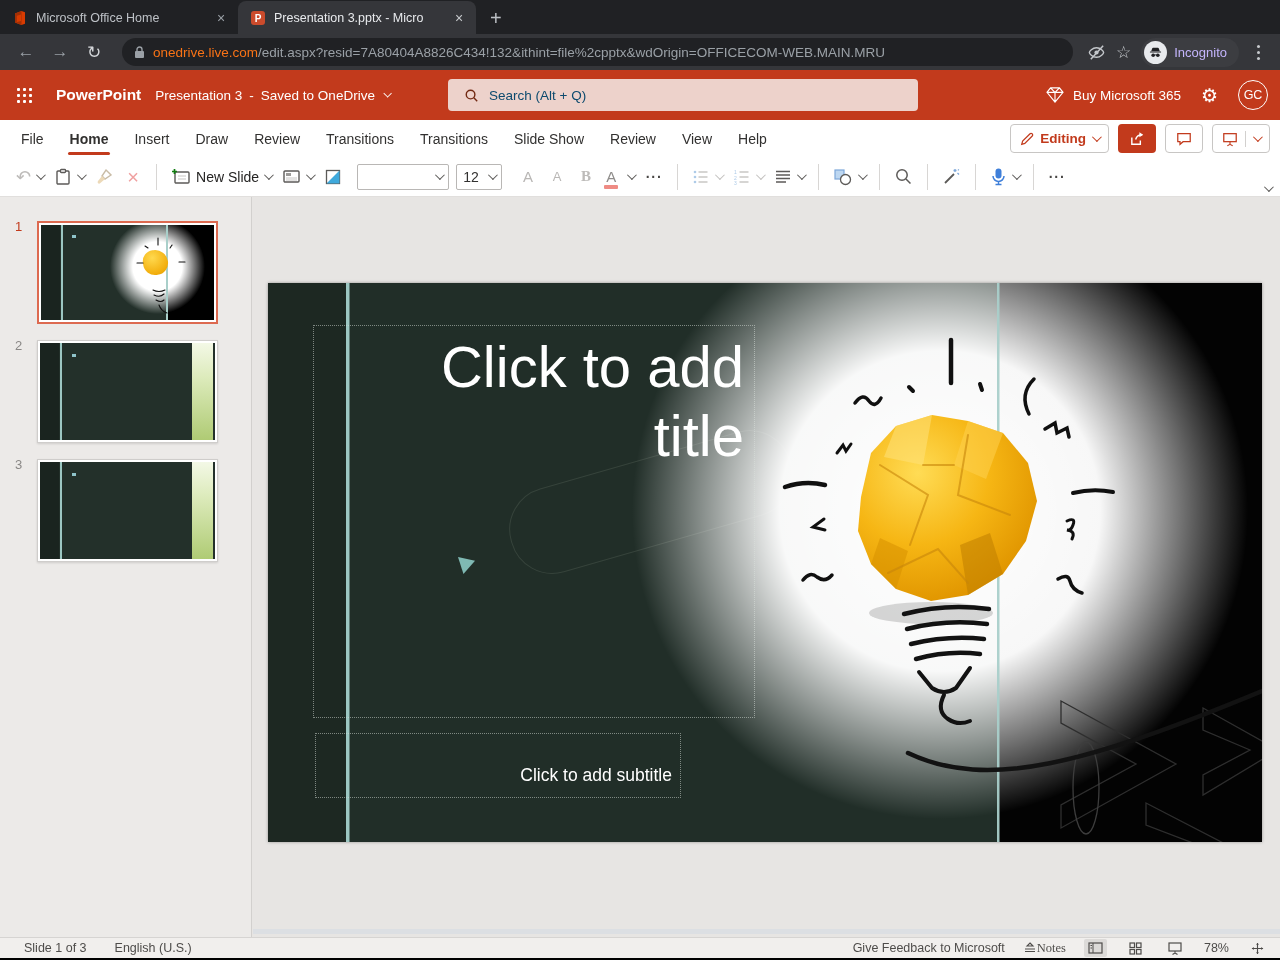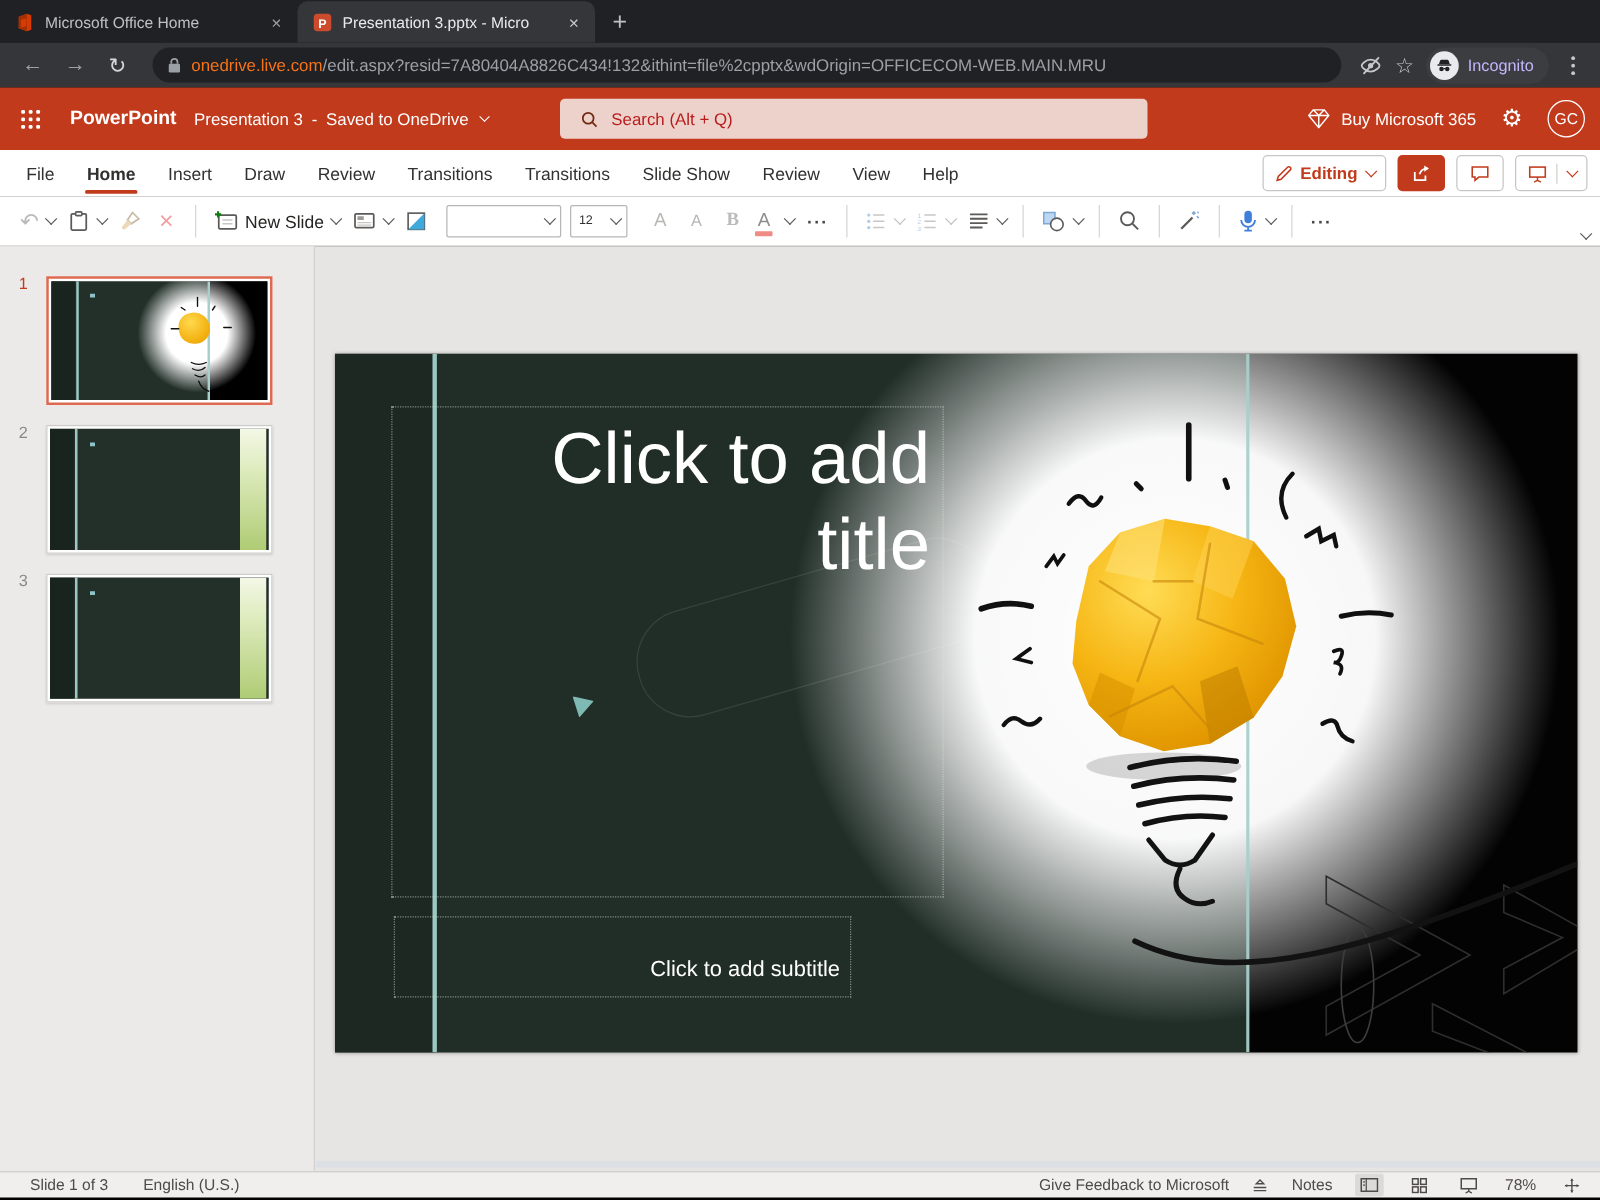--- a/index.html
+++ b/index.html
@@ -30,21 +30,21 @@
   .vdots { width:3px; height:3px; border-radius:50%; background:#c7cacd; box-shadow:0 -6px 0 #c7cacd, 0 6px 0 #c7cacd; margin:0 8px; }
 
   
   .pp-header { position:absolute; left:0; top:70px; width:1280px; height:50px; background:#C23A1C; display:flex; align-items:center; color:#fff; }
   .waffle { width:48px; height:50px; display:flex; align-items:center; justify-content:center; }
   .wdots { width:3px; height:3px; background:#fff; border-radius:1px;
     box-shadow:6px 0 0 #fff,12px 0 0 #fff,0 6px 0 #fff,6px 6px 0 #fff,12px 6px 0 #fff,0 12px 0 #fff,6px 12px 0 #fff,12px 12px 0 #fff;
     margin:-12px 0 0 -12px; }
   .app-name { font-size:15.5px; font-weight:700; margin:0 14px 0 8px; }
   .doc-group { display:flex; align-items:center; gap:7px; font-size:13.5px; }
-  .hdr-search { position:absolute; left:448px; top:9px; width:470px; height:32px; background:#EDD2CB; border-radius:4px; display:flex; align-items:center; padding-left:16px; gap:10px; color:#b91c1c; font-size:13.5px; }
+  .hdr-search { position:absolute; left:448px; top:9px; width:470px; height:32px; background:#EDD2CB; border-radius:4px; display:flex; align-items:center; padding-left:16px; gap:10px; color:#0c4a6e; font-size:13.5px; }
   .hdr-right { position:absolute; right:12px; top:0; height:50px; display:flex; align-items:center; gap:20px; }
   .buy { display:flex; align-items:flex-end; gap:9px; font-size:13.5px; }
   .gear { font-size:19px; }
   .avatar { width:30px; height:30px; border-radius:50%; border:1.6px solid #fff; display:flex; align-items:center; justify-content:center; font-size:12.5px; }
 
   
   .menubar { position:absolute; left:0; top:120px; width:1280px; height:37px; background:#fff; display:flex; align-items:center; padding-left:8px; font-size:14px; color:#323130; }
   .menu-item { padding:0 13px; height:37px; display:flex; align-items:center; position:relative; }
   .menu-item.active { font-weight:700; }
   .menu-underline { position:absolute; left:11px; right:11px; bottom:2px; height:3px; background:#C23A1C; border-radius:2px; }
@@ -57,21 +57,21 @@
   .chev.gray { border-color:#5c5a58; }
   .chev.dim { border-color:#c3c1bf; }
   .mini-sep { width:1px; height:16px; background:#d2d0ce; }
 
   
   .toolbar { position:absolute; left:0; top:157px; width:1280px; height:40px; background:#fff; border-bottom:1px solid #e1dfdd; display:flex; align-items:center; padding:0 12px; gap:3px; }
   .tbtn { height:30px; min-width:26px; border-radius:2px; display:flex; align-items:center; justify-content:center; gap:5px; padding:0 4px; color:#484644; }
   .tb-sep { width:1px; height:26px; background:#d8d6d4; margin:0 7px; }
   .glyph { font-size:18px; line-height:1; }
   .disabled { color:#bdbbb9; }
-  .combo { height:26px; border:1px solid #b9b7b5; border-radius:2px; background:#fff; display:flex; align-items:center; justify-content:space-between; padding:0 6px; font-size:10px; color:#323130; }
+  .combo { height:26px; border:1px solid #b9b7b5; border-radius:2px; background:#fff; display:flex; align-items:center; justify-content:space-between; padding:0 6px; font-size:14px; color:#323130; }
   .a-grow { font-size:15px; font-weight:400; color:#b9b7b5; position:relative; }
   .fontcolor { position:relative; font-size:15px; color:#8f8d8b; }
   .fontcolor::after { content:""; position:absolute; left:-2px; right:-2px; bottom:-4px; height:4px; background:#ef8b84; border-radius:1px; }
   .collapse-chev { position:absolute; right:9px; bottom:4px; }
 
   
   .main { position:absolute; left:0; top:197px; width:1280px; height:740px; background:#E7E5E3; }
   .thumb-panel { position:absolute; left:0; top:0; width:252px; height:740px; background:#ECEAE8; border-right:1px solid #d2d0ce; }
   .thumb-num { position:absolute; font-size:13px; color:#8a8886; }
   .thumb-num.sel { color:#C23A1C; }
@@ -105,21 +105,21 @@
   .ph-sub .t { font-size:17.5px; color:#fff; }
   .tri { position:absolute; left:190px; top:274px; width:17px; height:17px; background:#7FB9B3;
     clip-path:polygon(0 0, 100% 22%, 32% 100%); }
 
   
   .statusbar { position:absolute; left:0; top:937px; width:1280px; height:21px; background:#F1EFED; border-top:1px solid #D6D4D2; display:flex; align-items:center; font-size:12.5px; color:#4e4c4a; padding:0 12px; }
   .sb-left { display:flex; gap:28px; margin-left:12px; }
   .sb-right { margin-left:auto; display:flex; align-items:center; gap:18px; }
   .sb-ic { display:flex; align-items:center; justify-content:center; height:18px; padding:0 4px; border-radius:2px; }
   .sb-ic.sel { background:#DCDAD8; }
-  .notes-g { display:flex; align-items:center; gap:18px; }
+  .notes-g { display:flex; gap:0;font-family:Liberation Serif, serif; }
 </style>
 </head>
 <body>
 
 <div id="app">
 
   <div class="tabs-bar">
     <div class="tab">
       <svg class="favicon" viewBox="0 0 16 16">
           <path d="M9.5 1 3 3.4v9.2L9.5 15l3.5-1.2V2.2z" fill="#D83B01"></path>

